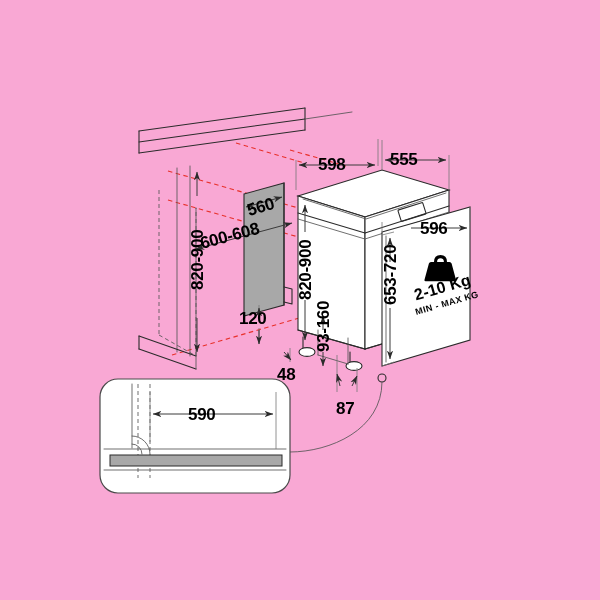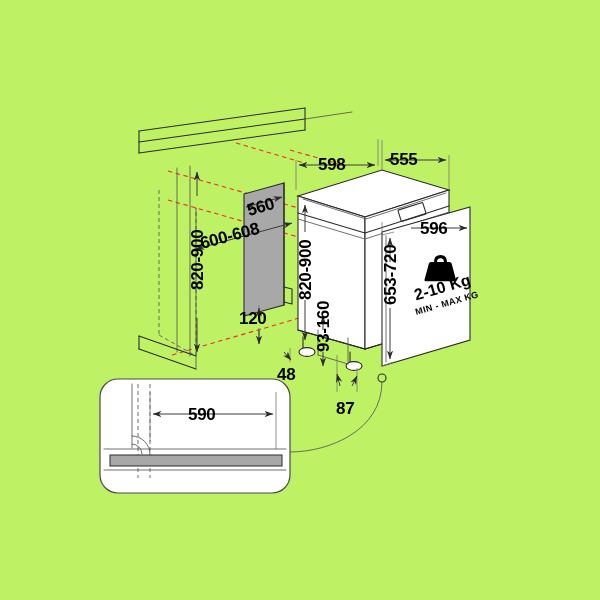--- a/index.html
+++ b/index.html
@@ -10,21 +10,21 @@
   body {
     width: 600px;
     height: 600px;
     overflow: hidden;
     font-family: "Liberation Sans", sans-serif;
   }
   #drawing-root {
     position: relative;
     width: 600px;
     height: 600px;
-    background: #bef264;
+    background: #f9a8d4;
   }
   svg#tech-drawing {
     display: block;
     width: 600px;
     height: 600px;
   }
   .dim-text {
     font-family: "Liberation Sans", sans-serif;
     font-weight: bold;
     font-size: 17px;

